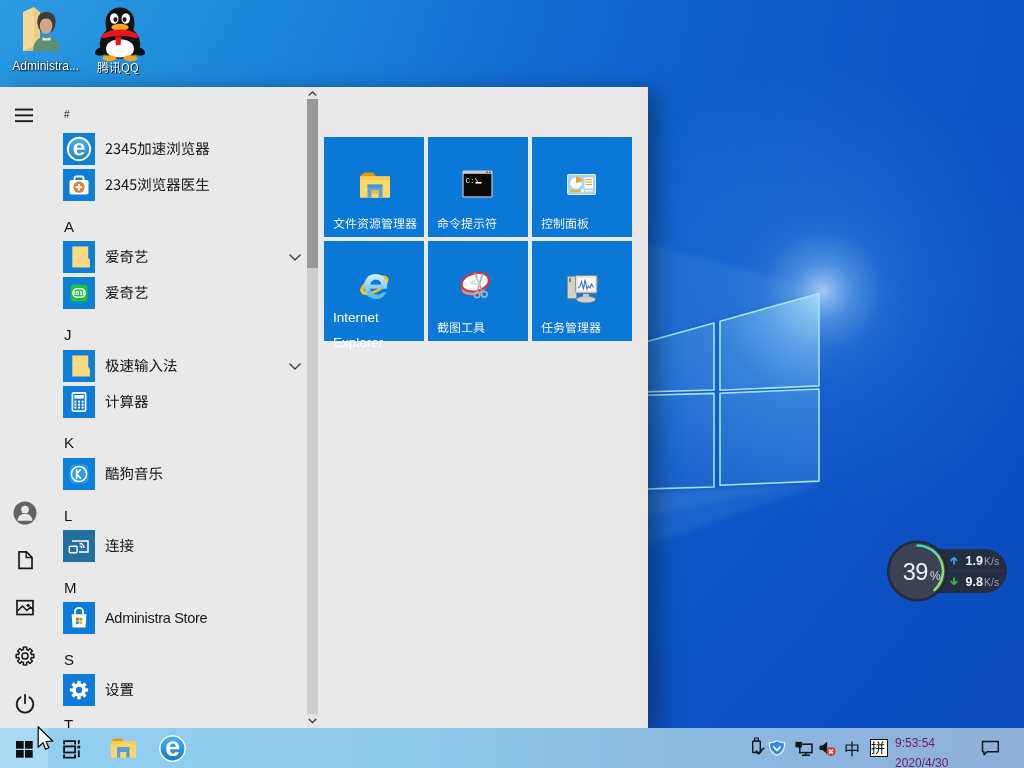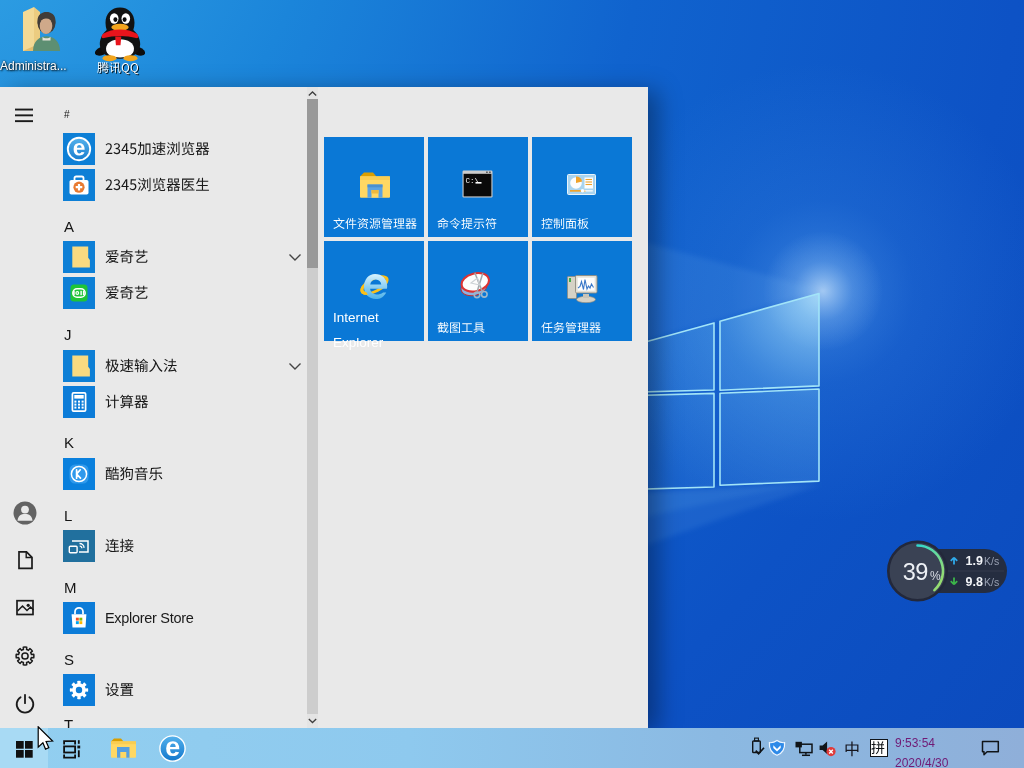--- a/index.html
+++ b/index.html
@@ -59,21 +59,21 @@
 <path d="M23,12 L40,12 L40,51 L23,51 Z" fill="#e3bd6e"></path>
 <path d="M23,12 L34,7 L34,46 L23,51 Z" fill="#f3d995"></path>
 <path d="M34,7 L40,12 L40,51 L34,46 Z" fill="#eccc80"></path>
 <ellipse cx="46.5" cy="23" rx="9" ry="10.5" fill="#413c38"></ellipse>
 <ellipse cx="46" cy="26" rx="6.3" ry="8" fill="#cfa98a"></ellipse>
 <path d="M33,51 C33,41 39.5,36.2 46.5,36.2 C53.5,36.2 60,41 60,51 Z" fill="#5d8f72"></path>
 <path d="M42.5,36.8 C44,38.8 49,38.8 50.5,36.8 L50.5,40.5 L42.5,40.5 Z" fill="#e8e4da"></path>
 <path d="M37.5,21 C37.5,14.5 42,12 46.5,12 C51,12 55.5,14.5 55.5,21 C55.5,23 55,24.5 54.5,25.5 C54.5,20.5 51,18.5 46.5,18.5 C42,18.5 38.5,20.5 38.5,25.5 C38,24.5 37.5,23 37.5,21 Z" fill="#413c38"></path>
 </g>
     </svg>
-<div class="abs" style="left:0;top:59px;width:79px;text-align:left;font-size:12px;color:#fff;text-shadow:1px 1px 2px rgba(0,0,0,0.9),0 0 2px rgba(0,0,0,0.7)">Administra...</div>
+<div class="abs" style="left:0;top:59px;width:79px;text-align:right;font-size:12px;color:#fff;text-shadow:1px 1px 2px rgba(0,0,0,0.9),0 0 2px rgba(0,0,0,0.7)">Administra...</div>
 <svg class="abs" width="60" height="60" style="left:90;top:4" viewBox="0 0 60 60">
 <ellipse cx="12" cy="47" rx="7.5" ry="4" fill="#0d0d0d" transform="rotate(-22 12 47)"></ellipse>
 <ellipse cx="48" cy="47" rx="7.5" ry="4" fill="#0d0d0d" transform="rotate(22 48 47)"></ellipse>
 <path d="M30,3.5 C38.5,3.5 44.5,9.8 44.5,18.8 C44.5,21.4 44.1,23.8 43.3,25.9 C47.6,29.7 50.2,34.8 50.2,40.3 C50.2,49.8 41.2,54.8 30,54.8 C18.8,54.8 9.8,49.8 9.8,40.3 C9.8,34.8 12.4,29.7 16.7,25.9 C15.9,23.8 15.5,21.4 15.5,18.8 C15.5,9.8 21.5,3.5 30,3.5 Z" fill="#121212"></path>
 <ellipse cx="24.2" cy="14.5" rx="4.3" ry="5.2" fill="#ffffff"></ellipse>
 <ellipse cx="35.8" cy="14.5" rx="4.3" ry="5.2" fill="#ffffff"></ellipse>
 <ellipse cx="25.4" cy="15.6" rx="2" ry="2.4" fill="#0a0a0a"></ellipse>
 <ellipse cx="34.6" cy="15.6" rx="2" ry="2.4" fill="#0a0a0a"></ellipse>
 <path d="M30,35.2 C38,35.2 44,39 44,44.8 C44,51 37.8,53.4 30,53.4 C22.2,53.4 16,51 16,44.8 C16,39 22,35.2 30,35.2 Z" fill="#ffffff"></path>
 <ellipse cx="30" cy="23.2" rx="8.7" ry="3.5" fill="#f2a51d"></ellipse>
@@ -243,21 +243,21 @@
 <svg class="cj" style="left:105px;top:550.7px">
       <g transform="scale(0.014500,-0.014500)">
         <path d="M83 792C134 735 196 658 223 609L285 651C255 699 193 775 141 829ZM248 501H45V431H176V117C133 99 82 52 30 -9L86 -82C132 -12 177 52 208 52C230 52 264 16 306 -12C378 -58 463 -69 593 -69C694 -69 879 -63 950 -58C952 -35 964 5 974 26C873 15 720 6 596 6C479 6 391 13 325 56C290 78 267 98 248 110ZM376 408C385 417 420 423 468 423H622V286H316V216H622V32H699V216H941V286H699V423H893L894 493H699V616H622V493H458C488 545 517 606 545 670H923V736H571L602 819L524 840C515 805 503 770 490 736H324V670H464C440 612 417 565 406 546C386 510 369 485 352 481C360 461 373 424 376 408Z M1456 635C1485 595 1515 539 1528 504L1588 532C1575 566 1543 619 1513 659ZM1160 839V638H1041V568H1160V347C1110 332 1064 318 1028 309L1047 235L1160 272V9C1160 -4 1155 -8 1143 -8C1132 -8 1096 -8 1057 -7C1066 -27 1076 -59 1078 -77C1136 -78 1173 -75 1196 -63C1220 -51 1230 -31 1230 10V295L1329 327L1319 397L1230 369V568H1330V638H1230V839ZM1568 821C1584 795 1601 764 1614 735H1383V669H1926V735H1693C1678 766 1657 803 1637 832ZM1769 658C1751 611 1714 545 1684 501H1348V436H1952V501H1758C1785 540 1814 591 1840 637ZM1765 261C1745 198 1715 148 1671 108C1615 131 1558 151 1504 168C1523 196 1544 228 1564 261ZM1400 136C1465 116 1537 91 1606 62C1536 23 1442 -1 1320 -14C1333 -29 1345 -57 1352 -78C1496 -57 1604 -24 1682 29C1764 -8 1837 -47 1886 -82L1935 -25C1886 9 1817 44 1741 78C1788 126 1820 186 1840 261H1963V326H1601C1618 357 1633 388 1646 418L1576 431C1562 398 1544 362 1524 326H1335V261H1486C1457 215 1427 171 1400 136Z" fill="#1a1a1a"></path>
       </g>
     </svg>
 <svg class="cj" style="left:105px;top:695.2px">
       <g transform="scale(0.014500,-0.014500)">
         <path d="M122 776C175 729 242 662 273 619L324 672C292 713 225 778 171 822ZM43 526V454H184V95C184 49 153 16 134 4C148 -11 168 -42 175 -60C190 -40 217 -20 395 112C386 127 374 155 368 175L257 94V526ZM491 804V693C491 619 469 536 337 476C351 464 377 435 386 420C530 489 562 597 562 691V734H739V573C739 497 753 469 823 469C834 469 883 469 898 469C918 469 939 470 951 474C948 491 946 520 944 539C932 536 911 534 897 534C884 534 839 534 828 534C812 534 810 543 810 572V804ZM805 328C769 248 715 182 649 129C582 184 529 251 493 328ZM384 398V328H436L422 323C462 231 519 151 590 86C515 38 429 5 341 -15C355 -31 371 -61 377 -80C474 -54 566 -16 647 39C723 -17 814 -58 917 -83C926 -62 947 -32 963 -16C867 4 781 39 708 86C793 160 861 256 901 381L855 401L842 398Z M1651 748H1820V658H1651ZM1417 748H1582V658H1417ZM1189 748H1348V658H1189ZM1190 427V6H1057V-50H1945V6H1808V427H1495L1509 486H1922V545H1520L1531 603H1895V802H1117V603H1454L1446 545H1068V486H1436L1424 427ZM1262 6V68H1734V6ZM1262 275H1734V217H1262ZM1262 320V376H1734V320ZM1262 172H1734V113H1262Z" fill="#1a1a1a"></path>
       </g>
     </svg>
-<div class="abs" style="left:105px;top:610px;font-size:14.5px;color:#1a1a1a;letter-spacing:-0.3px">Explorer Store</div>
+<div class="abs" style="left:105px;top:610px;font-size:14.5px;color:#1a1a1a;letter-spacing:-0.3px">Administra Store</div>
 <svg class="abs" width="14" height="10" style="left:288px;top:253px">
       <path d="M1.5,1.5 L7,7 L12.5,1.5" fill="none" stroke="#454545" stroke-width="1.4"></path>
     </svg>
 <svg class="abs" width="14" height="10" style="left:288px;top:361.5px">
       <path d="M1.5,1.5 L7,7 L12.5,1.5" fill="none" stroke="#454545" stroke-width="1.4"></path>
     </svg>
 <div class="abs" style="left:307px;top:87px;width:11px;height:641px;background:#cdcdcd"></div>
 <div class="abs" style="left:307px;top:87px;width:11px;height:14px;background:#e4e4e4"></div>
 <div class="abs" style="left:307px;top:714px;width:11px;height:14px;background:#e4e4e4"></div>
 <svg class="abs" width="11" height="8" style="left:307px;top:90px">

